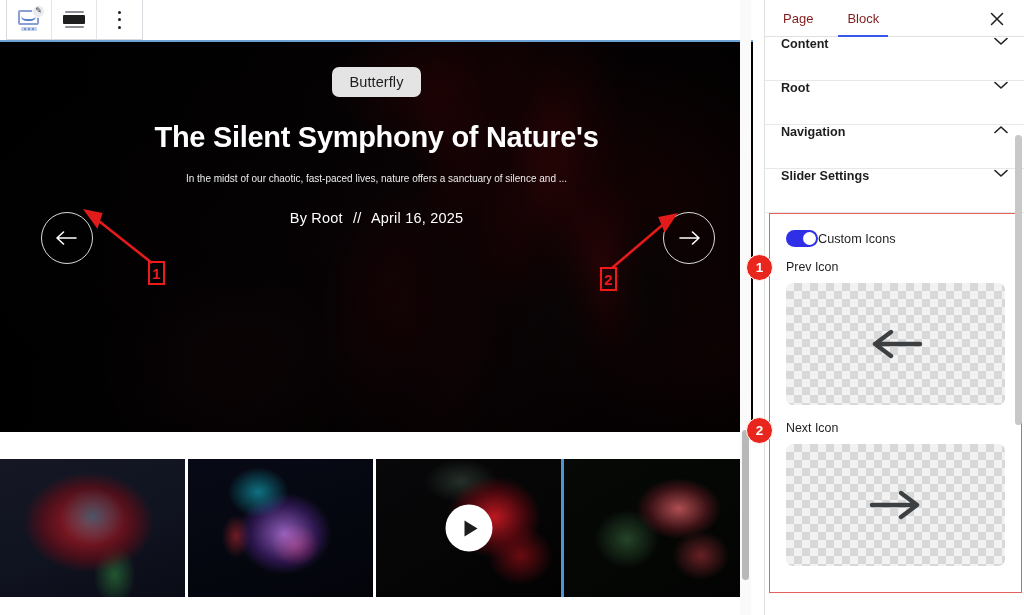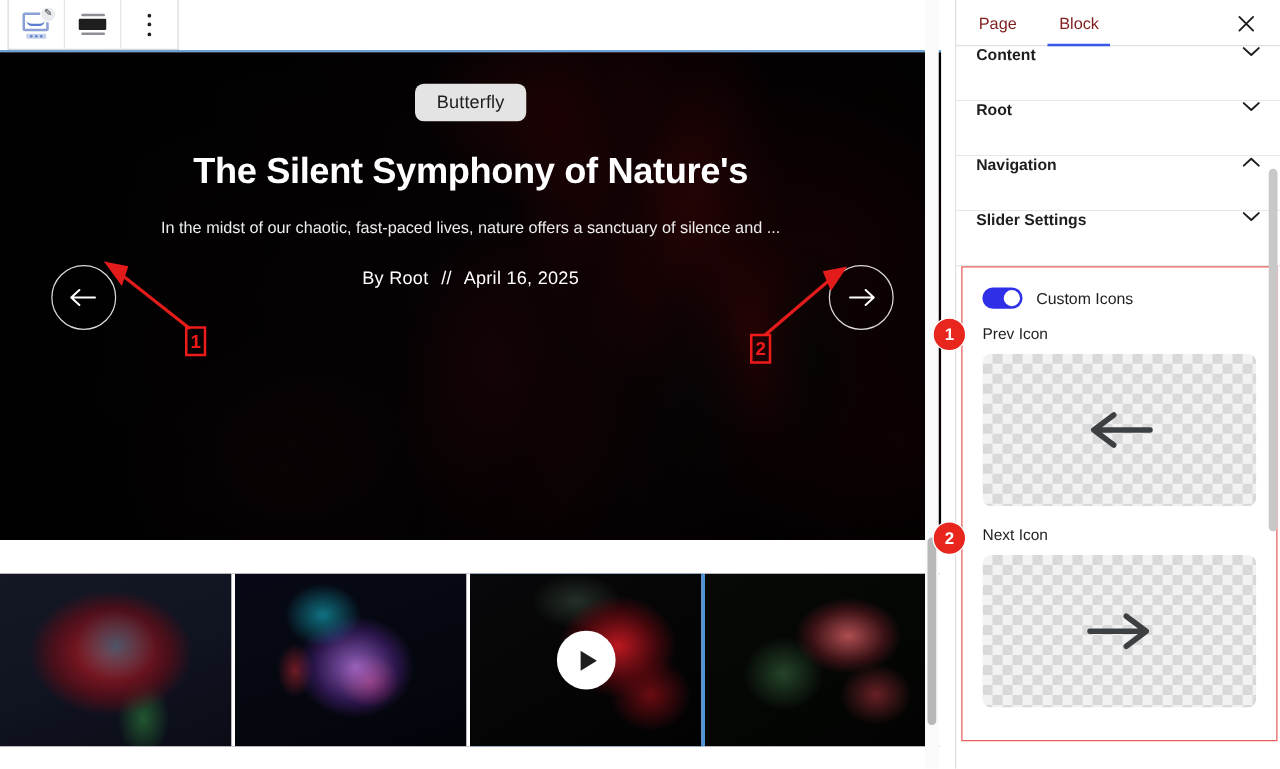--- a/index.html
+++ b/index.html
@@ -123,21 +123,21 @@
     font-size: 14.5px; padding: 7px 17px; border-radius: 7px;
     letter-spacing: .1px;
   }
   .hero-title {
     margin-top: 24px;
     color: #fff; font-size: 29px; font-weight: 700; letter-spacing: -0.3px;
     text-align:center;
   }
   .hero-excerpt {
     margin-top: 17px;
-    color: #ededed; font-size: 13px; line-height: 1.63;
+    color: #ededed; font-size: 10px; line-height: 1.63;
     width: 500px; text-align:center; font-weight: 400;
   }
   .hero-meta {
     margin-top: 23px;
     color: #fff; font-size: 14.5px; letter-spacing: .2px;
   }
   .hero-meta .sep { margin: 0 6px; }
 
   .nav-arrow {
     position:absolute; top: 170px;
@@ -248,21 +248,21 @@
   .panel-row .t { font-size: 12.6px; font-weight: 700; color:#1e1e1e; }
   .chev { color:#1e1e1e; display:flex; }
 
   .nav-section {
     border: 1.5px solid #e8605e;
     margin: 0 2px 0 4px;
     height: 380px;
     position: relative;
     background:#fff;
   }
-  .toggle-row { display:flex; align-items:center; gap:11px; padding: 16px 0 0 16px; }
+  .toggle-row { display:flex; align-items:center; padding: 16px 0 0 16px; }
   .toggle {
     width: 32px; height: 17px; border-radius: 10px; background:#2f2fe8;
     position:relative; cursor:pointer; flex:none;
   }
   .toggle .knob {
     position:absolute; right: 2px; top: 2px; width: 13px; height: 13px;
     border-radius:50%; background:#fff;
   }
   .toggle-lbl { font-size: 12.7px; color:#1e1e1e; }
 

